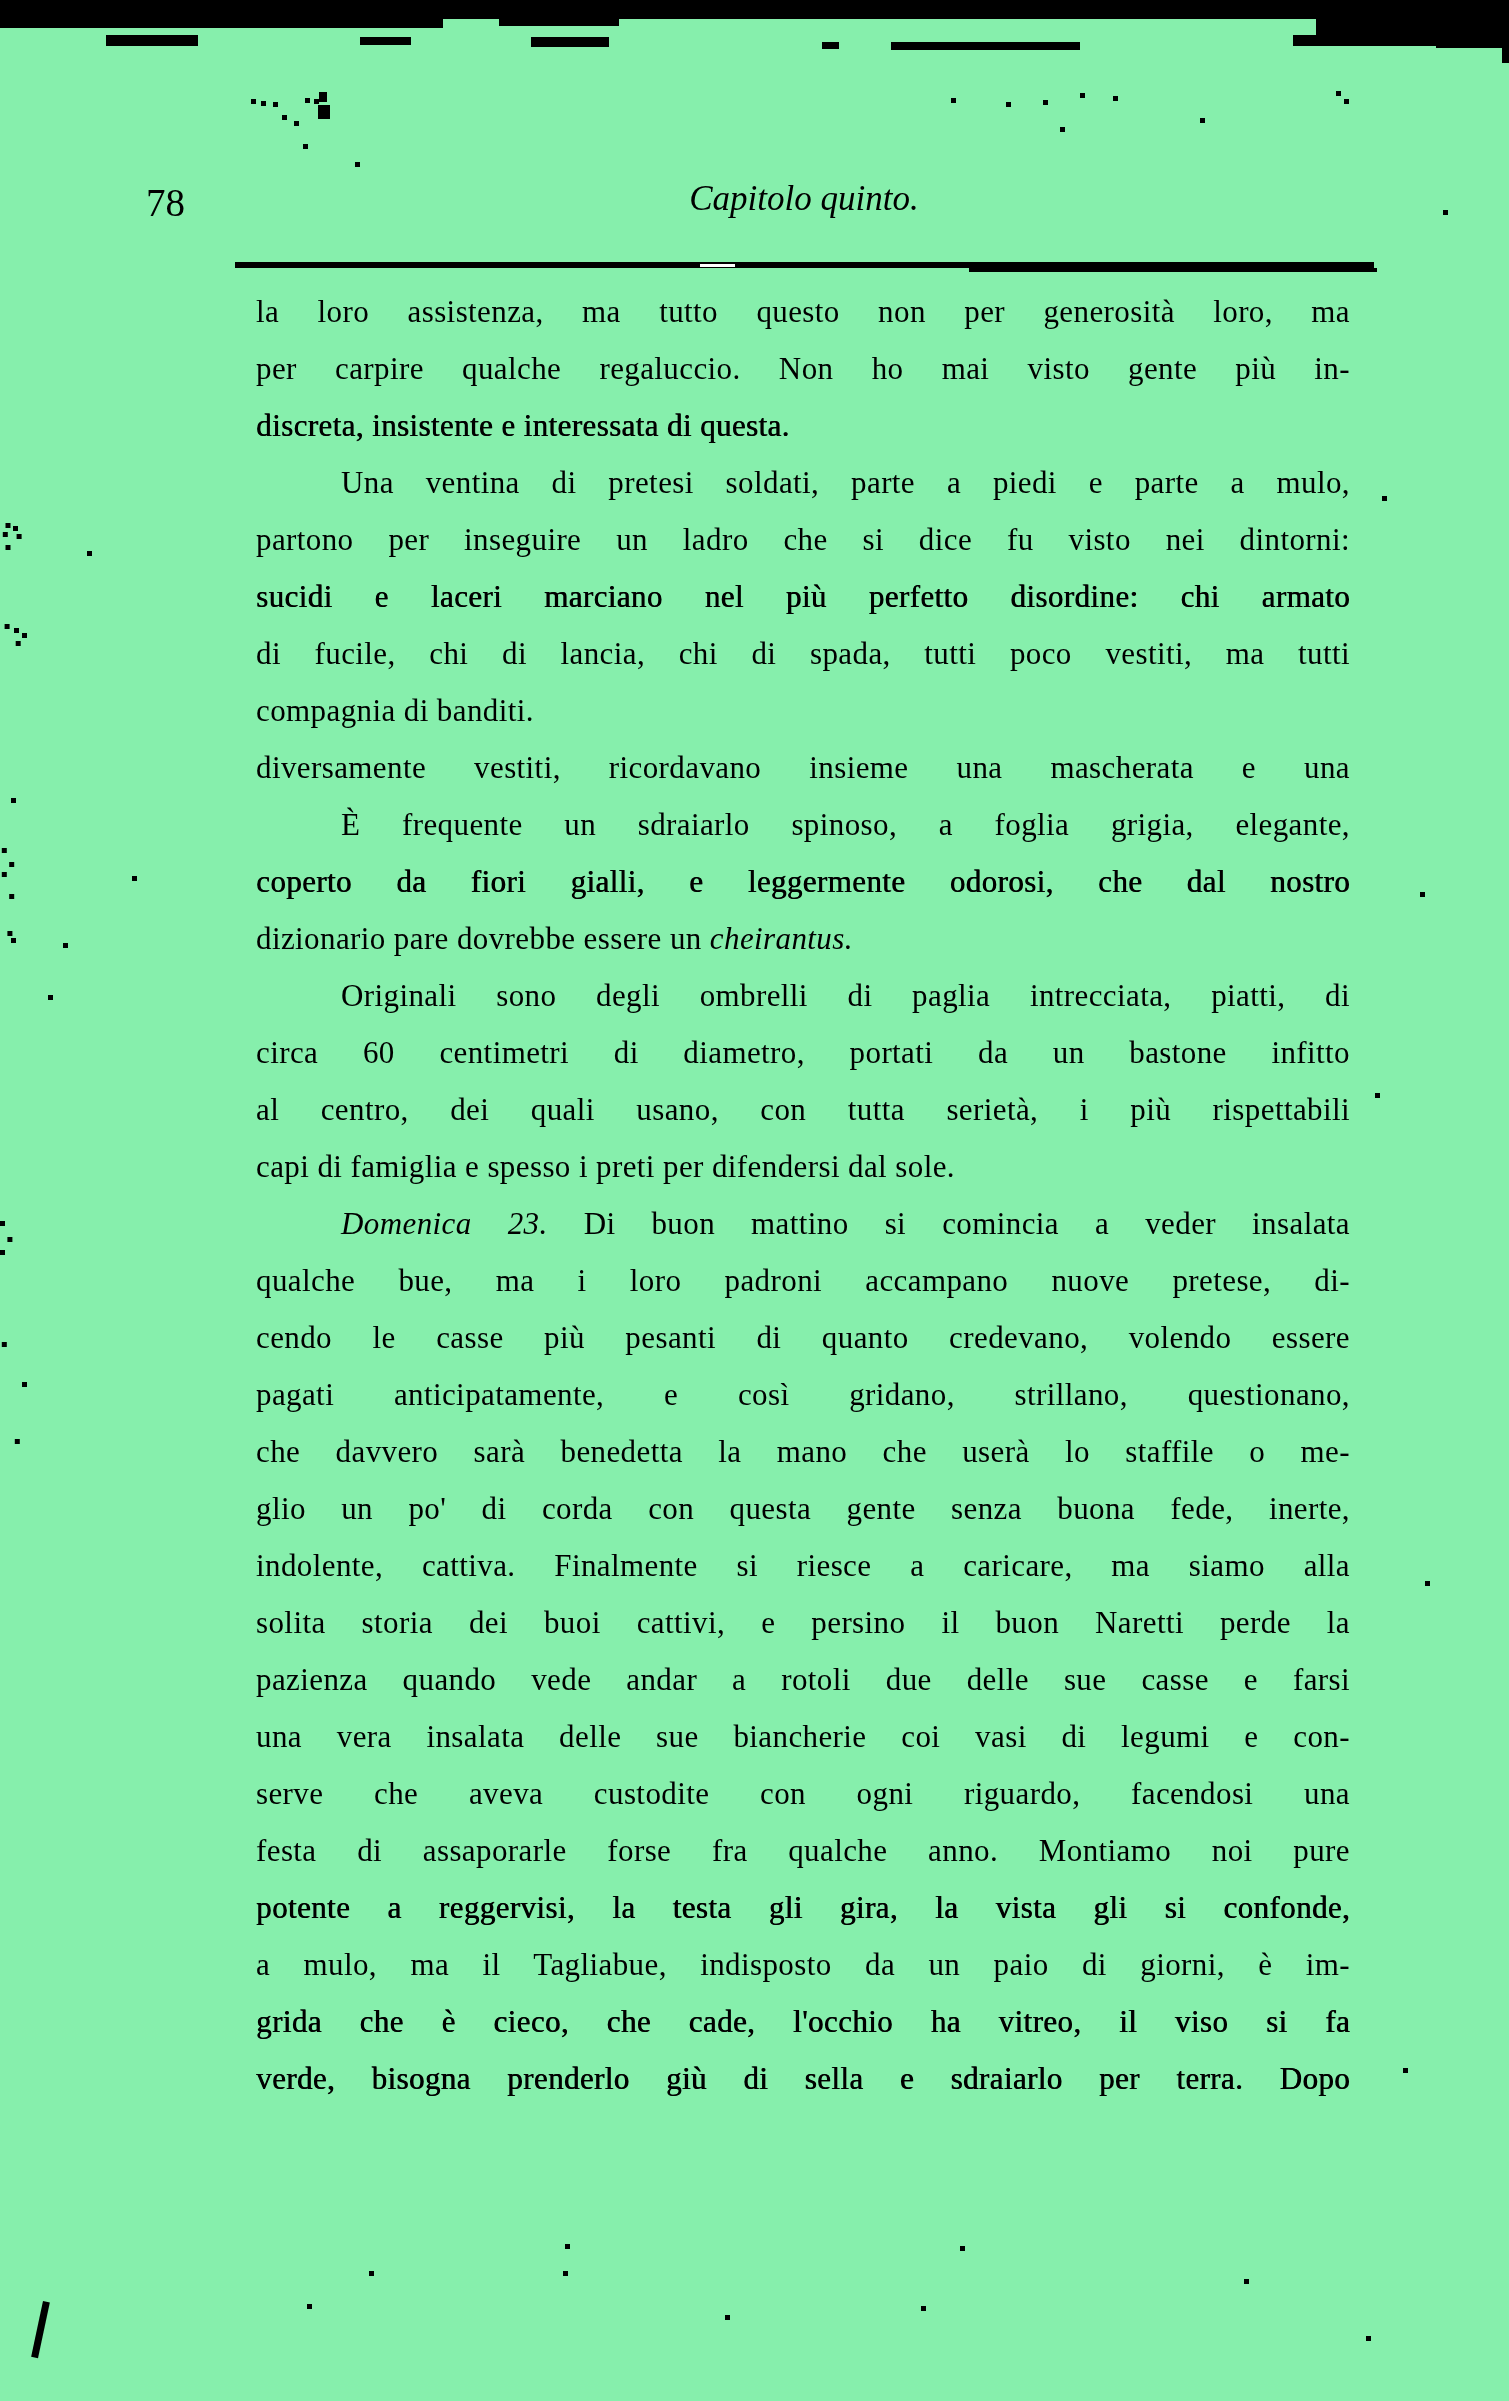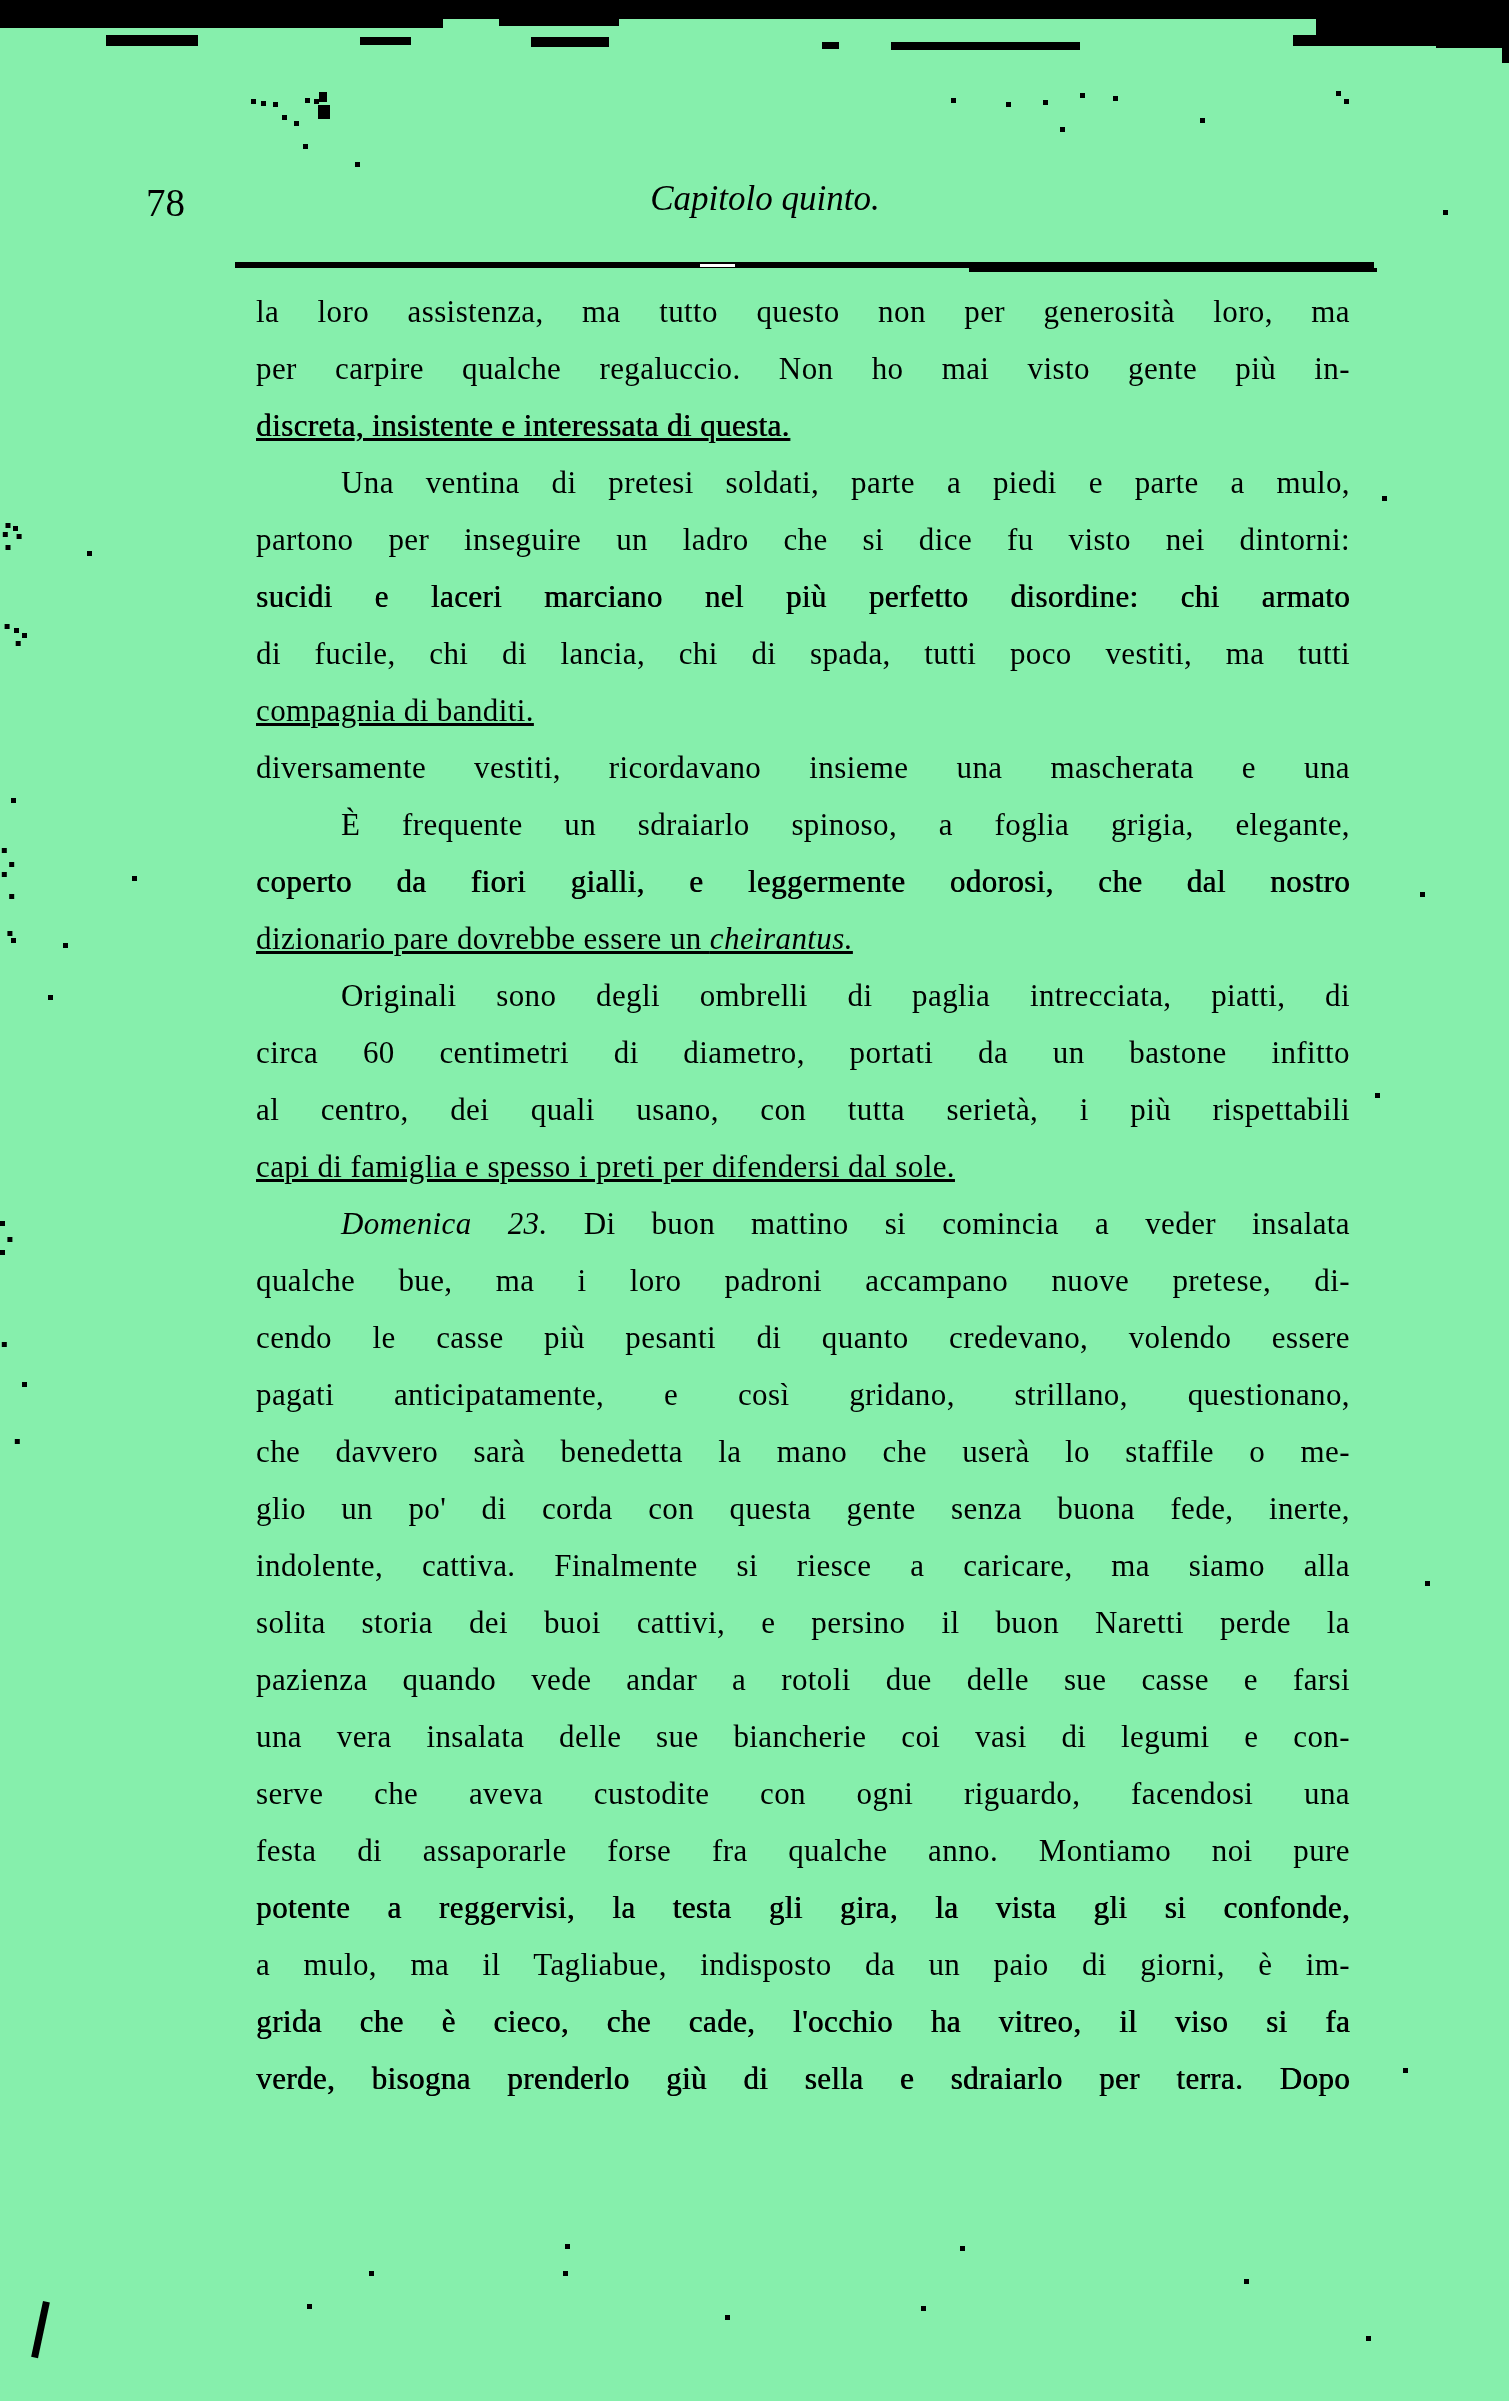--- a/index.html
+++ b/index.html
@@ -47,38 +47,38 @@
       307px 2304px #000, 369px 2271px #000, 565px 2244px #000, 563px 2271px #000,
       960px 2246px #000, 1244px 2279px #000, 921px 2306px #000, 725px 2315px #000,
       1366px 2336px #000;
   }
   
   .page-number{
     position:absolute;left:146px;top:183px;
     font-size:39px;line-height:1;
   }
   .running-title{
-    position:absolute;left:562px;top:181px;width:406px;
+    position:absolute;left:601px;top:181px;width:406px;
     text-align:center;font-style:italic;font-size:35px;line-height:1;
   }
   .header-rule{position:absolute;left:235px;top:262px;width:1139px;height:5.5px;background:#000;}
   .header-rule-2{position:absolute;left:969px;top:268px;width:408px;height:3.7px;background:#000;}
   .header-rule-notch{position:absolute;left:700px;top:264px;width:35px;height:2.8px;background:#fff;}
   
   .text-block{
     position:absolute;left:256px;top:283px;width:1094px;
     font-size:31px;line-height:57px;
   }
   .line{
     height:57px;
     text-align:justify;
     text-align-last:justify;
     letter-spacing:0.4px;
   }
-  .line.para-end{text-align-last:left;text-decoration:underline;}
+  .line.para-end{text-align-last:left;}
   .line.indent{padding-left:85px;}
   .line.heavy{text-shadow:0.6px 0 0 currentColor;}
   .italic{font-style:italic;}
 </style>
 </head>
 <body>
 
 <div class="page">
 
   <div class="bar top-bar"></div>

